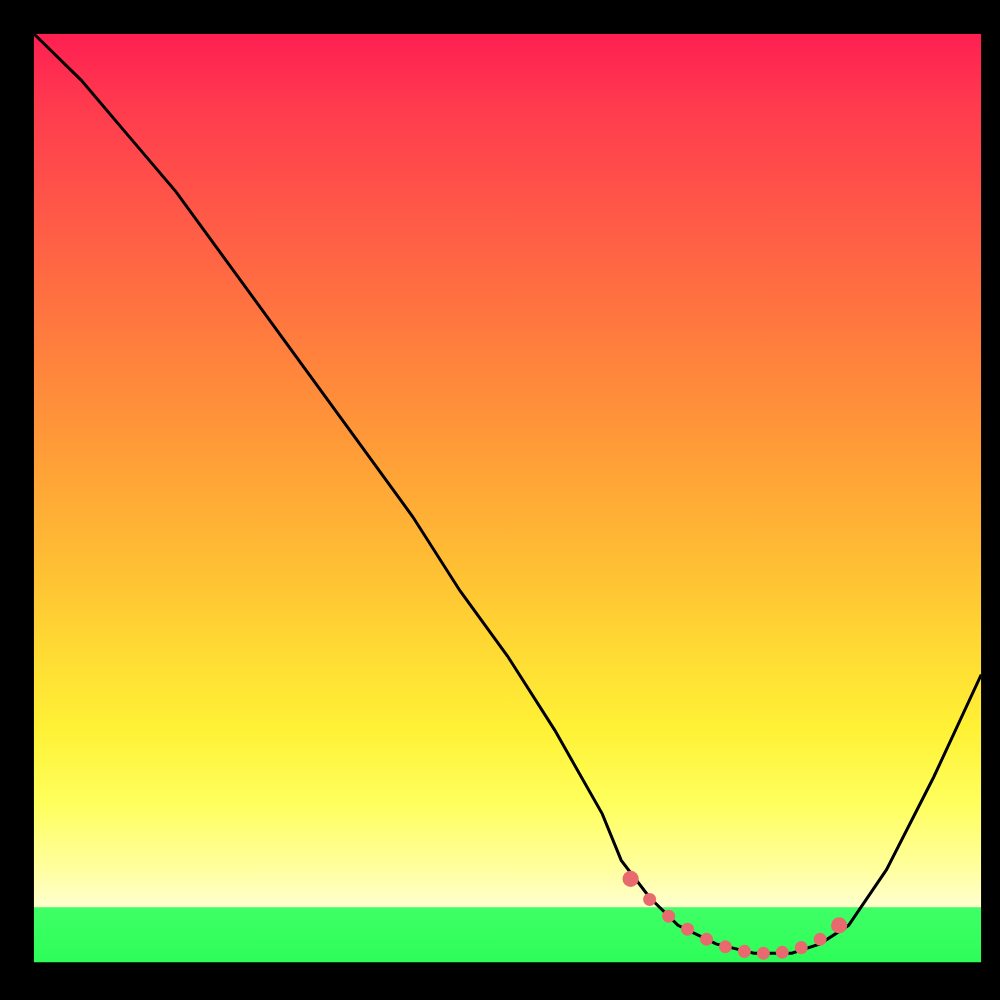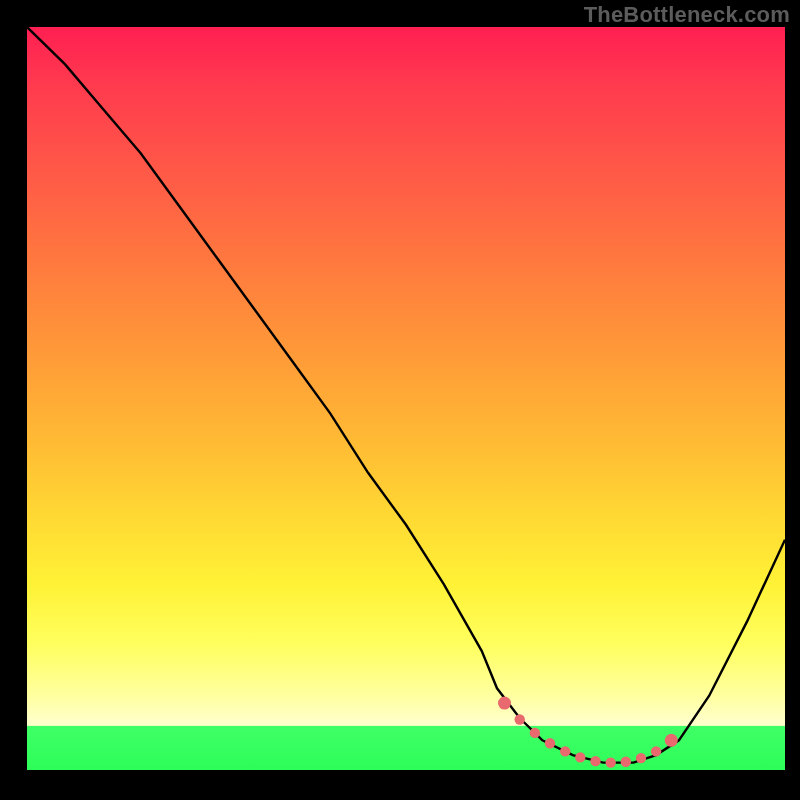--- a/index.html
+++ b/index.html
@@ -64,21 +64,20 @@
     height: 100%;
   }
   .dots circle {
     fill: #e86a6e;
   }
 </style>
 </head>
 <body>
 
 <div class="chart-wrap">
-  <div class="watermark">TheBottleneck.com</div>
 
   <div class="plot-area">
     <div class="gradient-bg"></div>
     <svg class="curve" viewBox="0 0 758 743" preserveAspectRatio="none">
       <g>
         <path id="curve-path" d="M0.0 0.0 L37.9 37.1 L75.8 81.7 L113.7 126.3 L151.6 178.3 L189.5 230.3 L227.4 282.3 L265.3 334.3 L303.2 386.4 L341.1 445.8 L379.0 497.8 L416.9 557.3 L454.8 624.1 L470.0 661.3 L492.7 691.0 L515.4 713.3 L545.8 728.1 L576.1 735.6 L606.4 735.6 L629.1 728.1 L651.9 713.3 L682.2 668.7 L720.1 594.4 L758.0 512.7" fill="none" stroke="#000" stroke-width="2.4"></path>
       </g>
       <g class="dots" id="dots-group">
           <circle cx="477.5" cy="676.1" r="6.5"></circle>
           <circle cx="492.7" cy="692.5" r="5.2"></circle>

